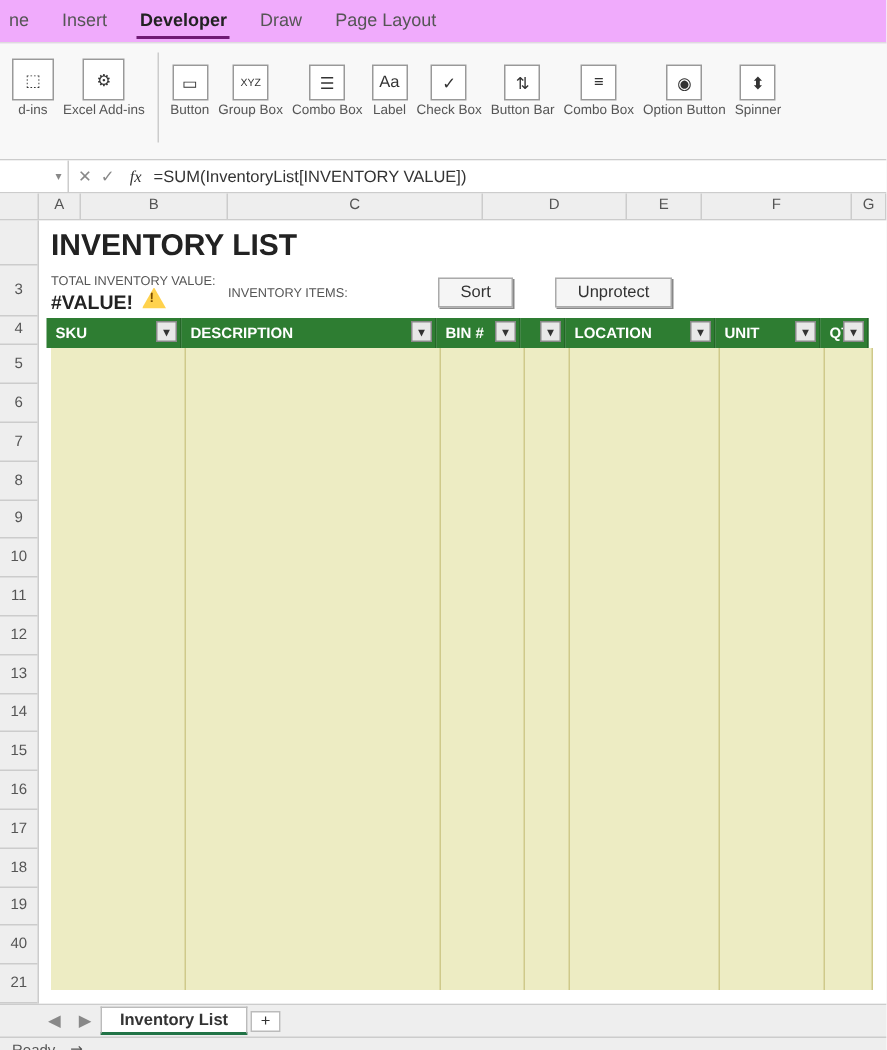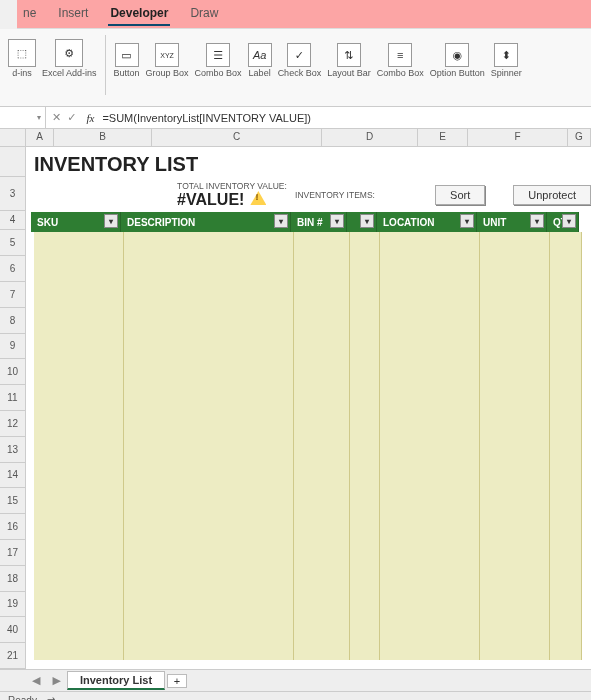--- a/index.html
+++ b/index.html
@@ -1,21 +1,21 @@
 <!DOCTYPE html>
 <html><head>
 <meta charset="utf-8">
 <style>
   * { box-sizing: border-box; margin: 0; padding: 0; font-family: "Segoe UI", Arial, sans-serif; }
   body { width: 591px; height: 700px; background: #f0f0f0; overflow: hidden; font-size: 11px; color: #333; }
   
   
-  .ribbon-tabs { display: flex; gap: 18px; padding: 2px 0 2px 4px; background: #fca5a5; border-bottom: 1px solid #ddd; font-size: 12px; margin-left: 17px; }
+  .ribbon-tabs { display: flex; gap: 18px; padding: 2px 0 2px 4px; background: #f0abfc; border-bottom: 1px solid #ddd; font-size: 12px; }
   .ribbon-tab { padding: 4px 2px; cursor: pointer; color: #555; }
-  .ribbon-tab.active { font-weight: 600; color: #222; border-bottom: 2px solid #0c4a6e; }
+  .ribbon-tab.active { font-weight: 600; color: #222; border-bottom: 2px solid #701a75; }
   
   
   .ribbon { display: flex; align-items: flex-start; gap: 4px; padding: 6px 4px 0 4px; background: #f8f8f8; border-bottom: 1px solid #ccc; height: 78px; }
   .rgroup { display: flex; flex-direction: column; align-items: center; padding: 0 4px; }
   .rgroup .icon-row { display: flex; gap: 6px; align-items: flex-end; height: 44px; }
   .ritem { display: flex; flex-direction: column; align-items: center; gap: 2px; }
   .ritem .lbl { font-size: 9px; color: #555; text-align: center; line-height: 1.1; }
   .ribbon-icon { width: 24px; height: 24px; border: 1px solid #999; display: flex; align-items: center; justify-content: center; font-size: 11px; background: #fff; }
   .ribbon-icon.big { width: 28px; height: 28px; }
   
@@ -31,24 +31,24 @@
   .rowhead-spacer { width:26px; border-right:1px solid #ccc; background:#eee; }
   .colh { text-align:center; border-right:1px solid #ccc; font-size:10px; color:#555; padding-top:2px; }
   
   
   .grid-wrap { display:flex; height: calc(700px - 20px - 78px - 22px - 18px - 22px - 18px); }
   .row-headers { width:26px; background:#eee; display:flex; flex-direction:column; border-right:1px solid #ccc; }
   .rowh { height:26px; border-bottom:1px solid #ccc; font-size:10px; color:#555; display:flex; align-items:center; justify-content:center; }
   .grid-body { flex:1; position:relative; background:#fff; }
   
   .title-row { padding: 6px 8px 2px 8px; font-size: 20px; font-weight:700; color:#222; }
-  .meta-row { display:flex; align-items:center; gap:0; padding: 0 0 0 8px; height:34px;justify-content:flex-end; }
+  .meta-row { display:flex; align-items:center; gap:0; padding: 0 0 0 8px; height:34px; }
   .meta-col { display:flex; flex-direction:column; }
   .meta-lbl { font-size:8.5px; color:#555; }
-  .meta-val { font-size:16px; font-weight:600; color:#222; }
+  .meta-val { font-size:13px; font-weight:600; color:#222; }
   .warn { width:16px; height:14px; background: #ffd24d; clip-path: polygon(50% 0, 100% 100%, 0 100%); margin-left:6px; display:inline-block; position:relative; }
   .warn::after { content:"!"; position:absolute; left:5px; top:1px; font-size:9px; font-weight:700; color:#7a4d00; }
   .btn3d { display:inline-flex; align-items:center; justify-content:center; padding:3px 14px; background:#f5f5f5; border:1px solid #aaa; box-shadow: 1px 1px 0 #888; font-size:11px; cursor:pointer; margin-left:20px; height:20px; }
 
   .thead-row { display:flex; height:20px; }
   .th { background:#2e7d32; color:#fff; font-size:10px; font-weight:700; display:flex; align-items:center; padding:0 6px; border-right:1px solid #256628; position:relative; }
   .th .dd { position:absolute; right:2px; top:2px; width:14px; height:14px; background:#e8e8e8; border:1px solid #888; display:flex; align-items:center; justify-content:center; font-size:8px; color:#333; }
   
   .data-area { display:flex; flex-direction: row; height: calc(100% - 94px); }
   .data-col { border-right:1px solid #cfc98a; background:#edecc3; }
@@ -63,20 +63,21 @@
   .status-bar { height:18px; background:#eee; border-top:1px solid #ccc; display:flex; align-items:center; padding-left:8px; font-size:10px; color:#555; gap:10px; }
 </style>
 </head>
 <body>
 
 <div class="ribbon-tabs">
   <div class="ribbon-tab">ne</div>
   <div class="ribbon-tab">Insert</div>
   <div class="ribbon-tab active">Developer</div>
   <div class="ribbon-tab">Draw</div>
+  <div class="ribbon-tab">Page Layout</div>
 </div>
 
 <div class="ribbon">
   <div class="rgroup">
     <div class="icon-row">
       <div class="ritem">
         <div class="ribbon-icon big">⬚</div>
         <div class="lbl">d-ins</div>
       </div>
       <div class="ritem">
@@ -94,30 +95,30 @@
         </div>
       <div class="ritem">
           <div class="ribbon-icon" style="font-size:7px">XYZ</div>
           <div class="lbl">Group Box</div>
         </div>
       <div class="ritem">
           <div class="ribbon-icon">☰</div>
           <div class="lbl">Combo Box</div>
         </div>
       <div class="ritem">
-          <div class="ribbon-icon" style="font-style:italic">Aa</div>
+          <div class="ribbon-icon" style="">Aa</div>
           <div class="lbl">Label</div>
         </div>
       <div class="ritem">
           <div class="ribbon-icon">✓</div>
           <div class="lbl">Check Box</div>
         </div>
       <div class="ritem">
           <div class="ribbon-icon">⇅</div>
-          <div class="lbl">Layout Bar</div>
+          <div class="lbl">Button Bar</div>
         </div>
       <div class="ritem">
           <div class="ribbon-icon">≡</div>
           <div class="lbl">Combo Box</div>
         </div>
       <div class="ritem">
           <div class="ribbon-icon">◉</div>
           <div class="lbl">Option Button</div>
         </div>
       <div class="ritem">

